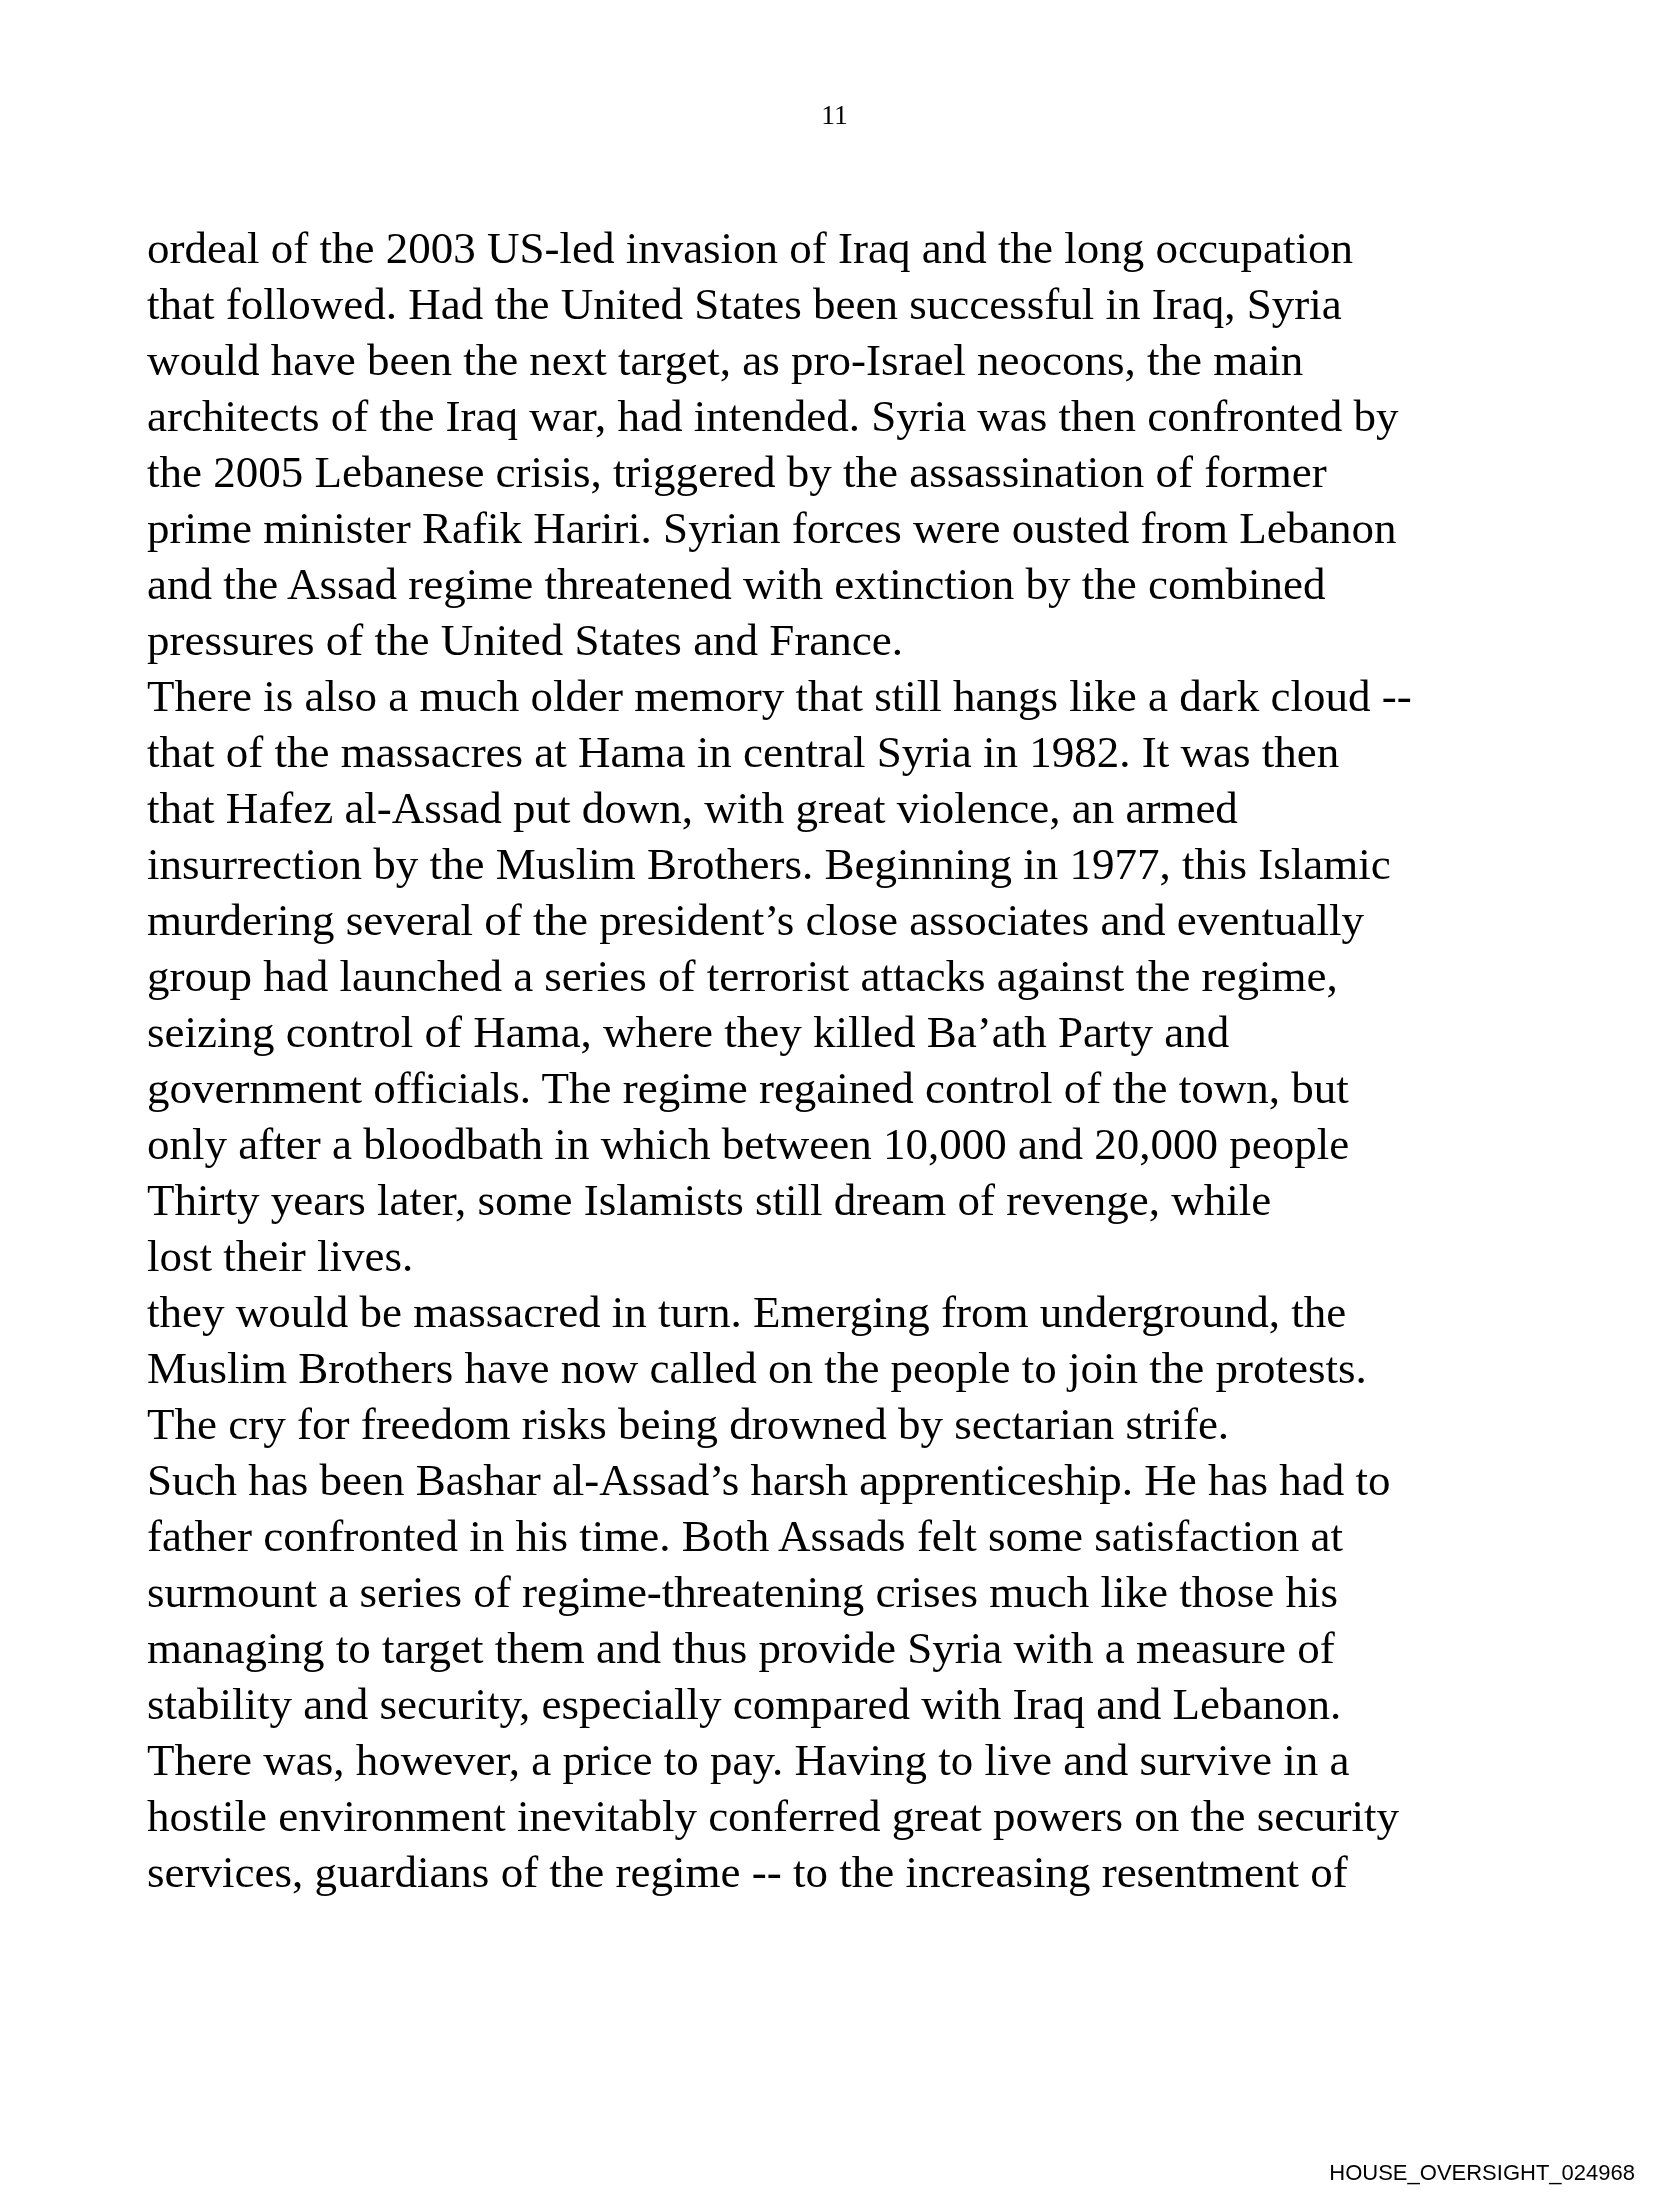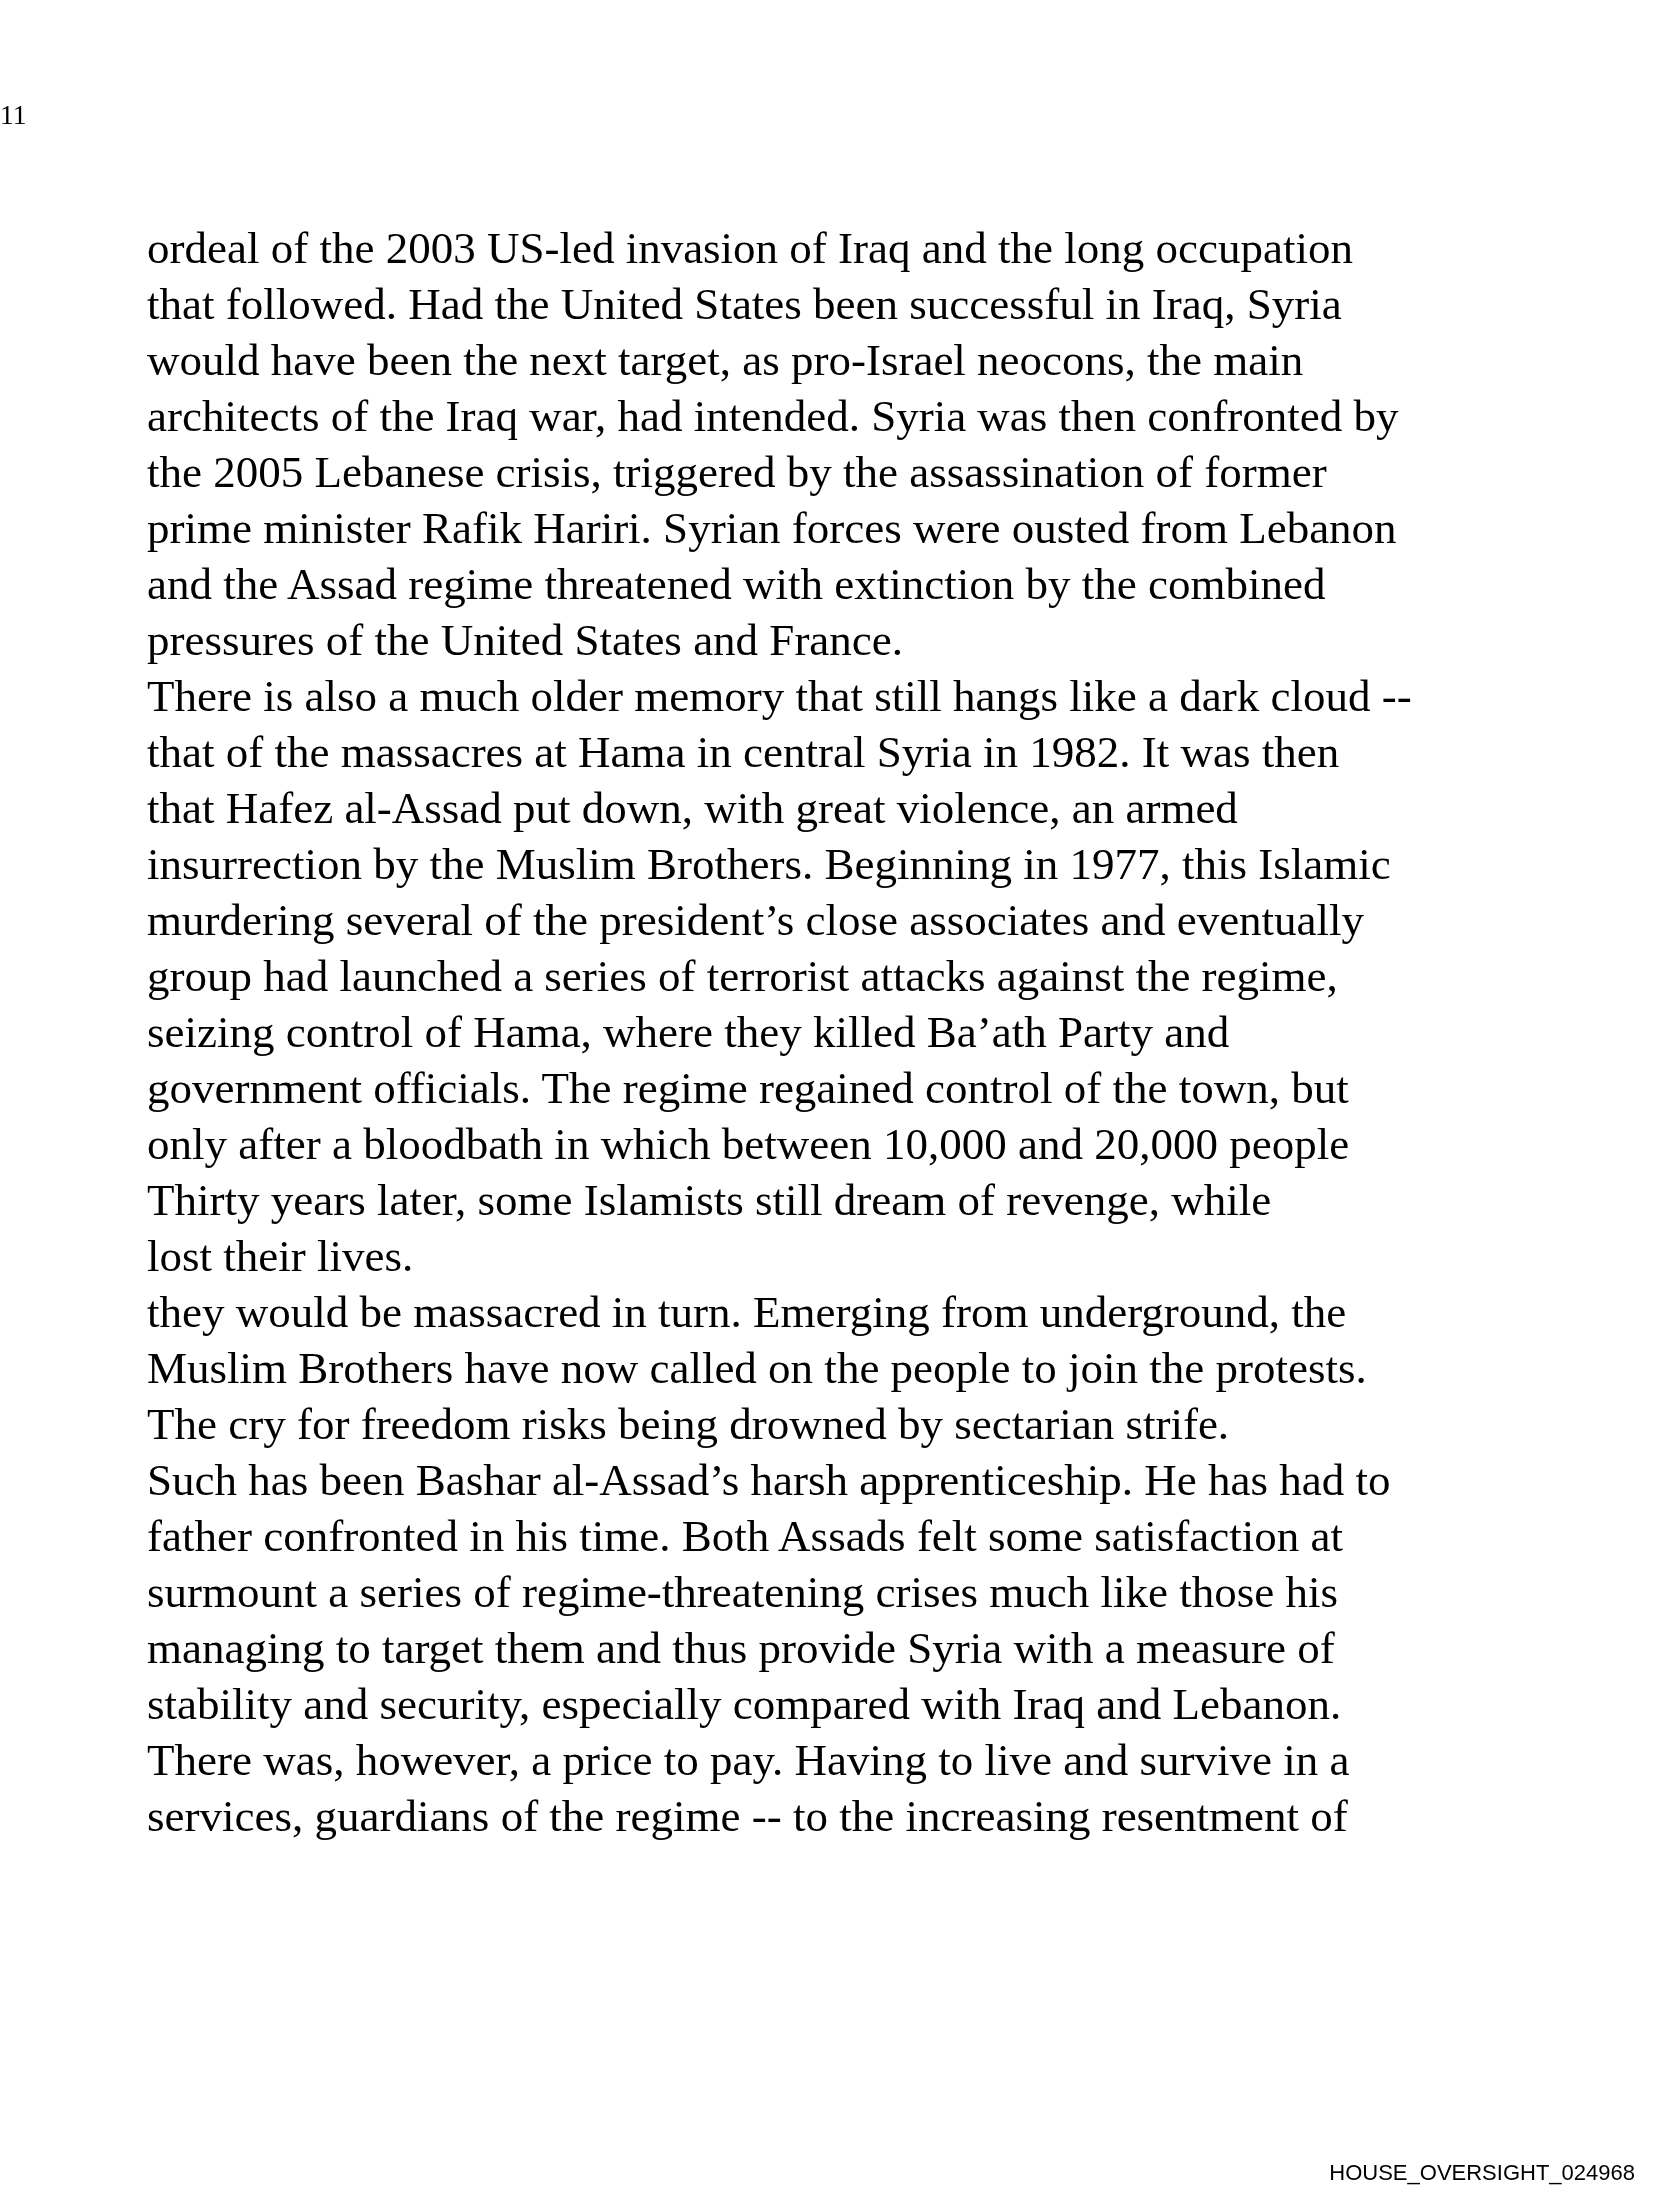--- a/index.html
+++ b/index.html
@@ -12,20 +12,21 @@
       height: 2205px;
       position: relative;
       overflow: hidden;
       color: #000000;
     }
     .page-number {
       position: absolute;
       top: 98px;
       left: 0;
       width: 1669px;
+      text-align: center;
       font-family: "Liberation Serif", serif;
       font-size: 27.5px;
       line-height: 33px;
     }
     .body-text {
       position: absolute;
       top: 196px;
       left: 147px;
       width: 1401px;
       font-family: "Liberation Serif", serif;
@@ -74,17 +75,18 @@
   <span class="line">lost their lives.</span>
   <span class="line">they would be massacred in turn. Emerging from underground, the</span>
   <span class="line">Muslim Brothers have now called on the people to join the protests.</span>
   <span class="line">The cry for freedom risks being drowned by sectarian strife.</span>
   <span class="line">Such has been Bashar al-Assad’s harsh apprenticeship. He has had to</span>
   <span class="line">father confronted in his time. Both Assads felt some satisfaction at</span>
   <span class="line">surmount a series of regime-threatening crises much like those his</span>
   <span class="line">managing to target them and thus provide Syria with a measure of</span>
   <span class="line">stability and security, especially compared with Iraq and Lebanon.</span>
   <span class="line">There was, however, a price to pay. Having to live and survive in a</span>
+  <span class="line">hostile environment inevitably conferred great powers on the security</span>
   <span class="line">services, guardians of the regime -- to the increasing resentment of</span>
 </div>
 
 <div class="bates">HOUSE_OVERSIGHT_024968</div>
 
 
 </body></html>

